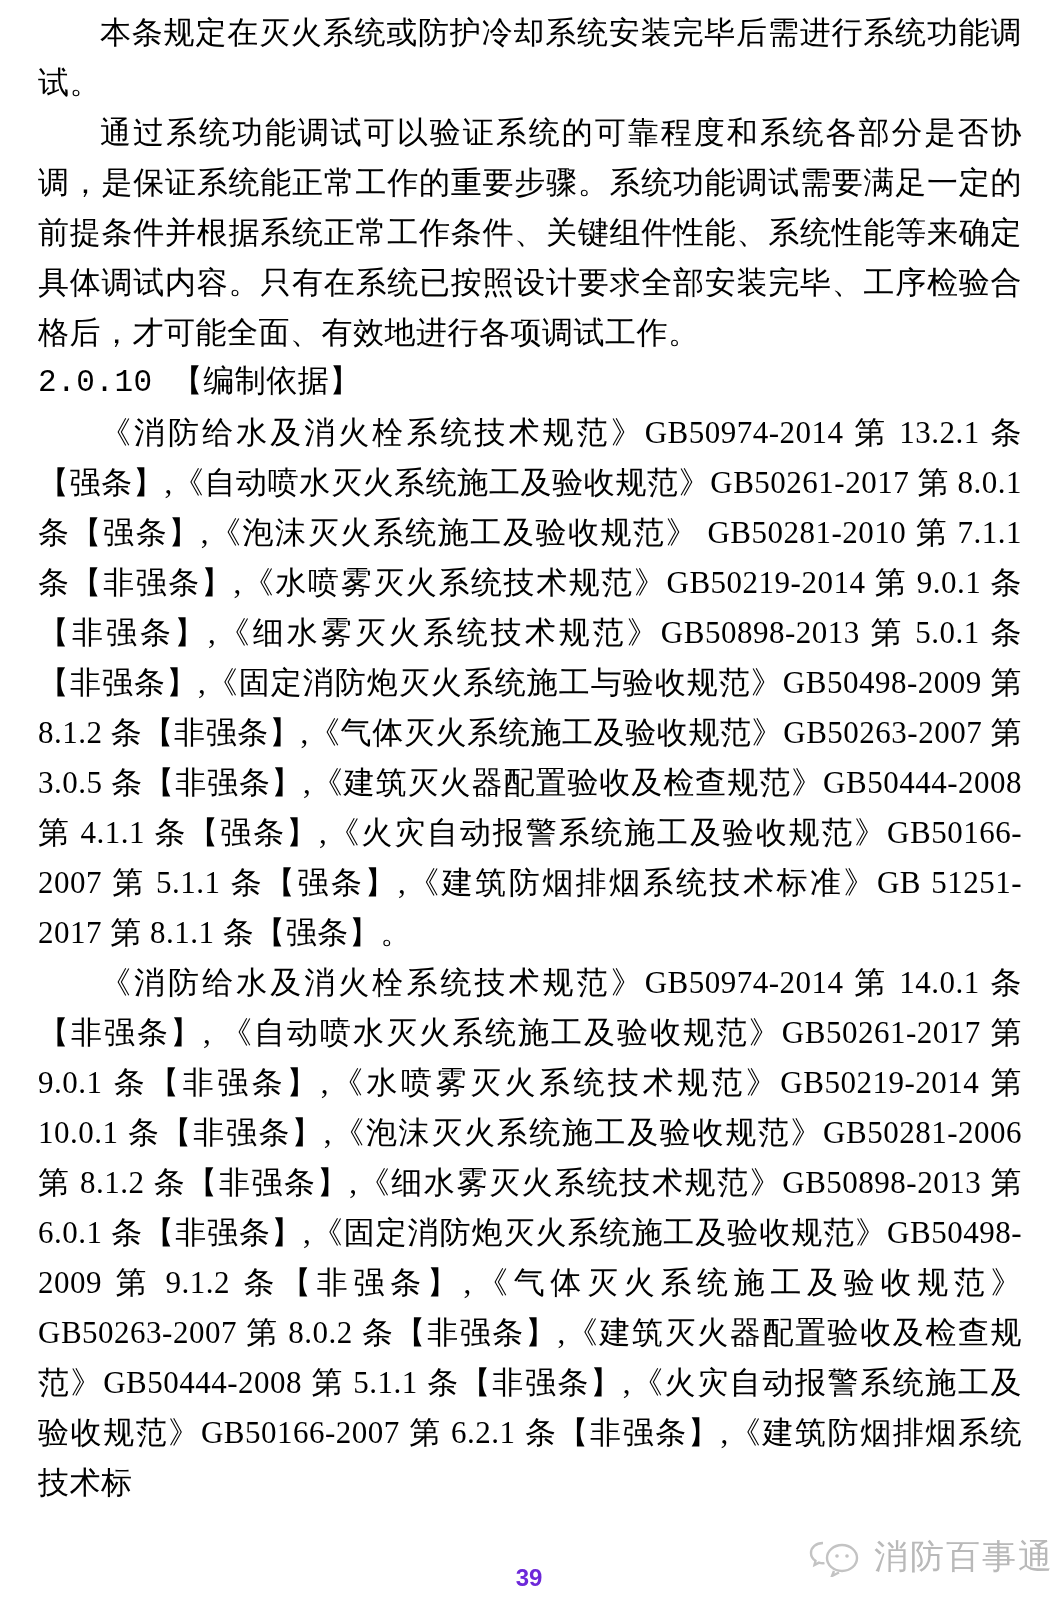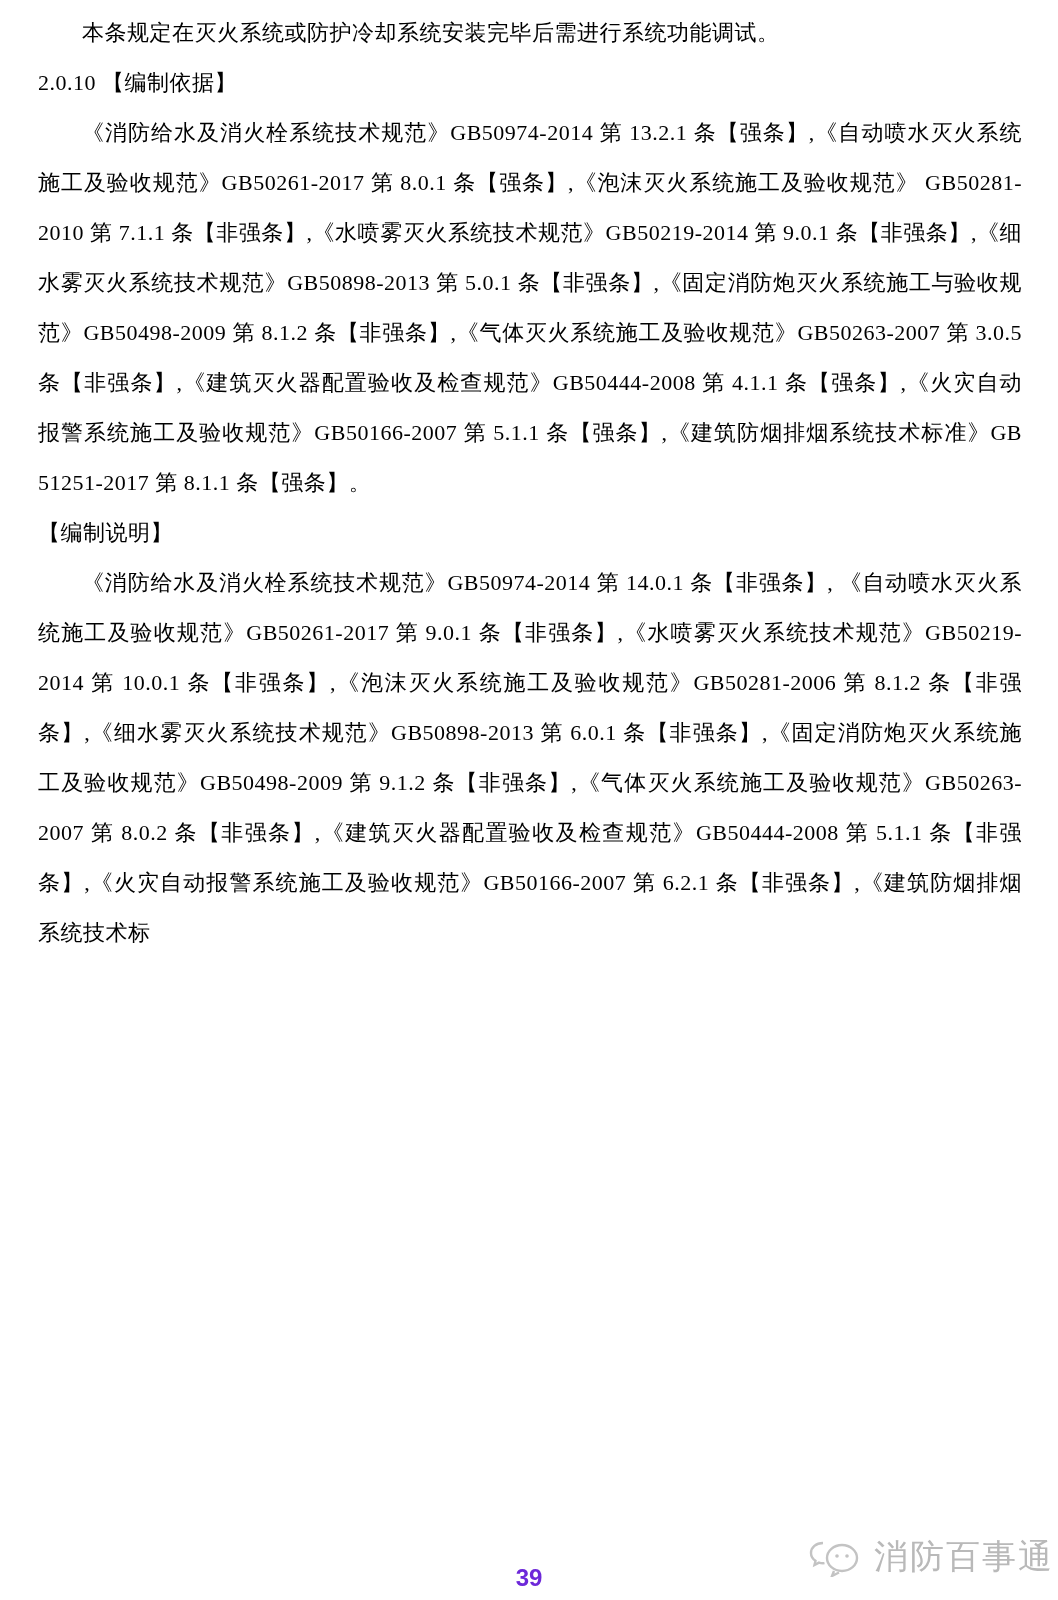--- a/index.html
+++ b/index.html
@@ -13,28 +13,28 @@
     color: #000000;
   }
   .content {
     position: absolute;
     left: 38px;
     right: 36px;
     top: 8px;
   }
   .block {
     margin: 0;
-    font-size: 22px;
+    font-size: 31px;
     line-height: 50px;
     text-align: justify;
     letter-spacing: 0.5px;
     font-weight: 500;
   }
   .para { text-indent: 2em; }
-  .heading { text-indent: 0; text-align: left; }
+  .heading { text-indent: 0; text-align: left; font-family: Liberation Mono, monospace; }
   .page-number {
     position: absolute;
     bottom: 8px;
     left: 0;
     width: 100%;
     text-align: center;
     font-family: "Liberation Sans", sans-serif;
     font-weight: bold;
     font-size: 24px;
     color: #6d28d9;
@@ -54,23 +54,23 @@
   }
   .watermark svg { display: block; }
 </style>
 </head>
 <body>
 
 <div class="page">
 
   <div class="content">
     <p class="block para">本条规定在灭火系统或防护冷却系统安装完毕后需进行系统功能调试。</p>
+    <p class="block para">通过系统功能调试可以验证系统的可靠程度和系统各部分是否协调，是保证系统能正常工作的重要步骤。系统功能调试需要满足一定的前提条件并根据系统正常工作条件、关键组件性能、系统性能等来确定具体调试内容。只有在系统已按照设计要求全部安装完毕、工序检验合格后，才可能全面、有效地进行各项调试工作。</p>
     <p class="block heading">2.0.10 【编制依据】</p>
     <p class="block para">《消防给水及消火栓系统技术规范》GB50974-2014 第 13.2.1 条【强条】,《自动喷水灭火系统施工及验收规范》GB50261-2017 第 8.0.1 条【强条】,《泡沫灭火系统施工及验收规范》 GB50281-2010 第 7.1.1 条【非强条】,《水喷雾灭火系统技术规范》GB50219-2014 第 9.0.1 条【非强条】,《细水雾灭火系统技术规范》GB50898-2013 第 5.0.1 条【非强条】,《固定消防炮灭火系统施工与验收规范》GB50498-2009 第 8.1.2 条【非强条】,《气体灭火系统施工及验收规范》GB50263-2007 第 3.0.5 条【非强条】,《建筑灭火器配置验收及检查规范》GB50444-2008 第 4.1.1 条【强条】,《火灾自动报警系统施工及验收规范》GB50166-2007 第 5.1.1 条【强条】,《建筑防烟排烟系统技术标准》GB 51251-2017 第 8.1.1 条【强条】。</p>
-    <p class="block heading">【编制说明】</p>
     <p class="block para">《消防给水及消火栓系统技术规范》GB50974-2014 第 14.0.1 条【非强条】, 《自动喷水灭火系统施工及验收规范》GB50261-2017 第 9.0.1 条【非强条】,《水喷雾灭火系统技术规范》GB50219-2014 第 10.0.1 条【非强条】,《泡沫灭火系统施工及验收规范》GB50281-2006 第 8.1.2 条【非强条】,《细水雾灭火系统技术规范》GB50898-2013 第 6.0.1 条【非强条】,《固定消防炮灭火系统施工及验收规范》GB50498-2009 第 9.1.2 条【非强条】,《气体灭火系统施工及验收规范》GB50263-2007 第 8.0.2 条【非强条】,《建筑灭火器配置验收及检查规范》GB50444-2008 第 5.1.1 条【非强条】,《火灾自动报警系统施工及验收规范》GB50166-2007 第 6.2.1 条【非强条】,《建筑防烟排烟系统技术标</p>
   </div>
 
   <div class="watermark">
     <span>
       <svg width="52" height="40" viewBox="0 0 52 40" fill="none" xmlns="http://www.w3.org/2000/svg">
         <path d="M14 6 C7 6 2 10.5 2 16 C2 19.2 3.8 22 6.5 23.8 L5.5 28 L10 25.6 C11.2 26 12.6 26.2 14 26.2 C14.5 26.2 15 26.2 15.5 26.1" stroke="#c3c3c3" stroke-width="2.4" fill="none"></path>
         <ellipse cx="33" cy="21" rx="15" ry="13" stroke="#c3c3c3" stroke-width="2.4" fill="none"></ellipse>
         <path d="M25 34 L23 39 L30 35.5" stroke="#c3c3c3" stroke-width="2.4" fill="none"></path>
         <circle cx="28" cy="19" r="1.8" fill="#c3c3c3"></circle>

